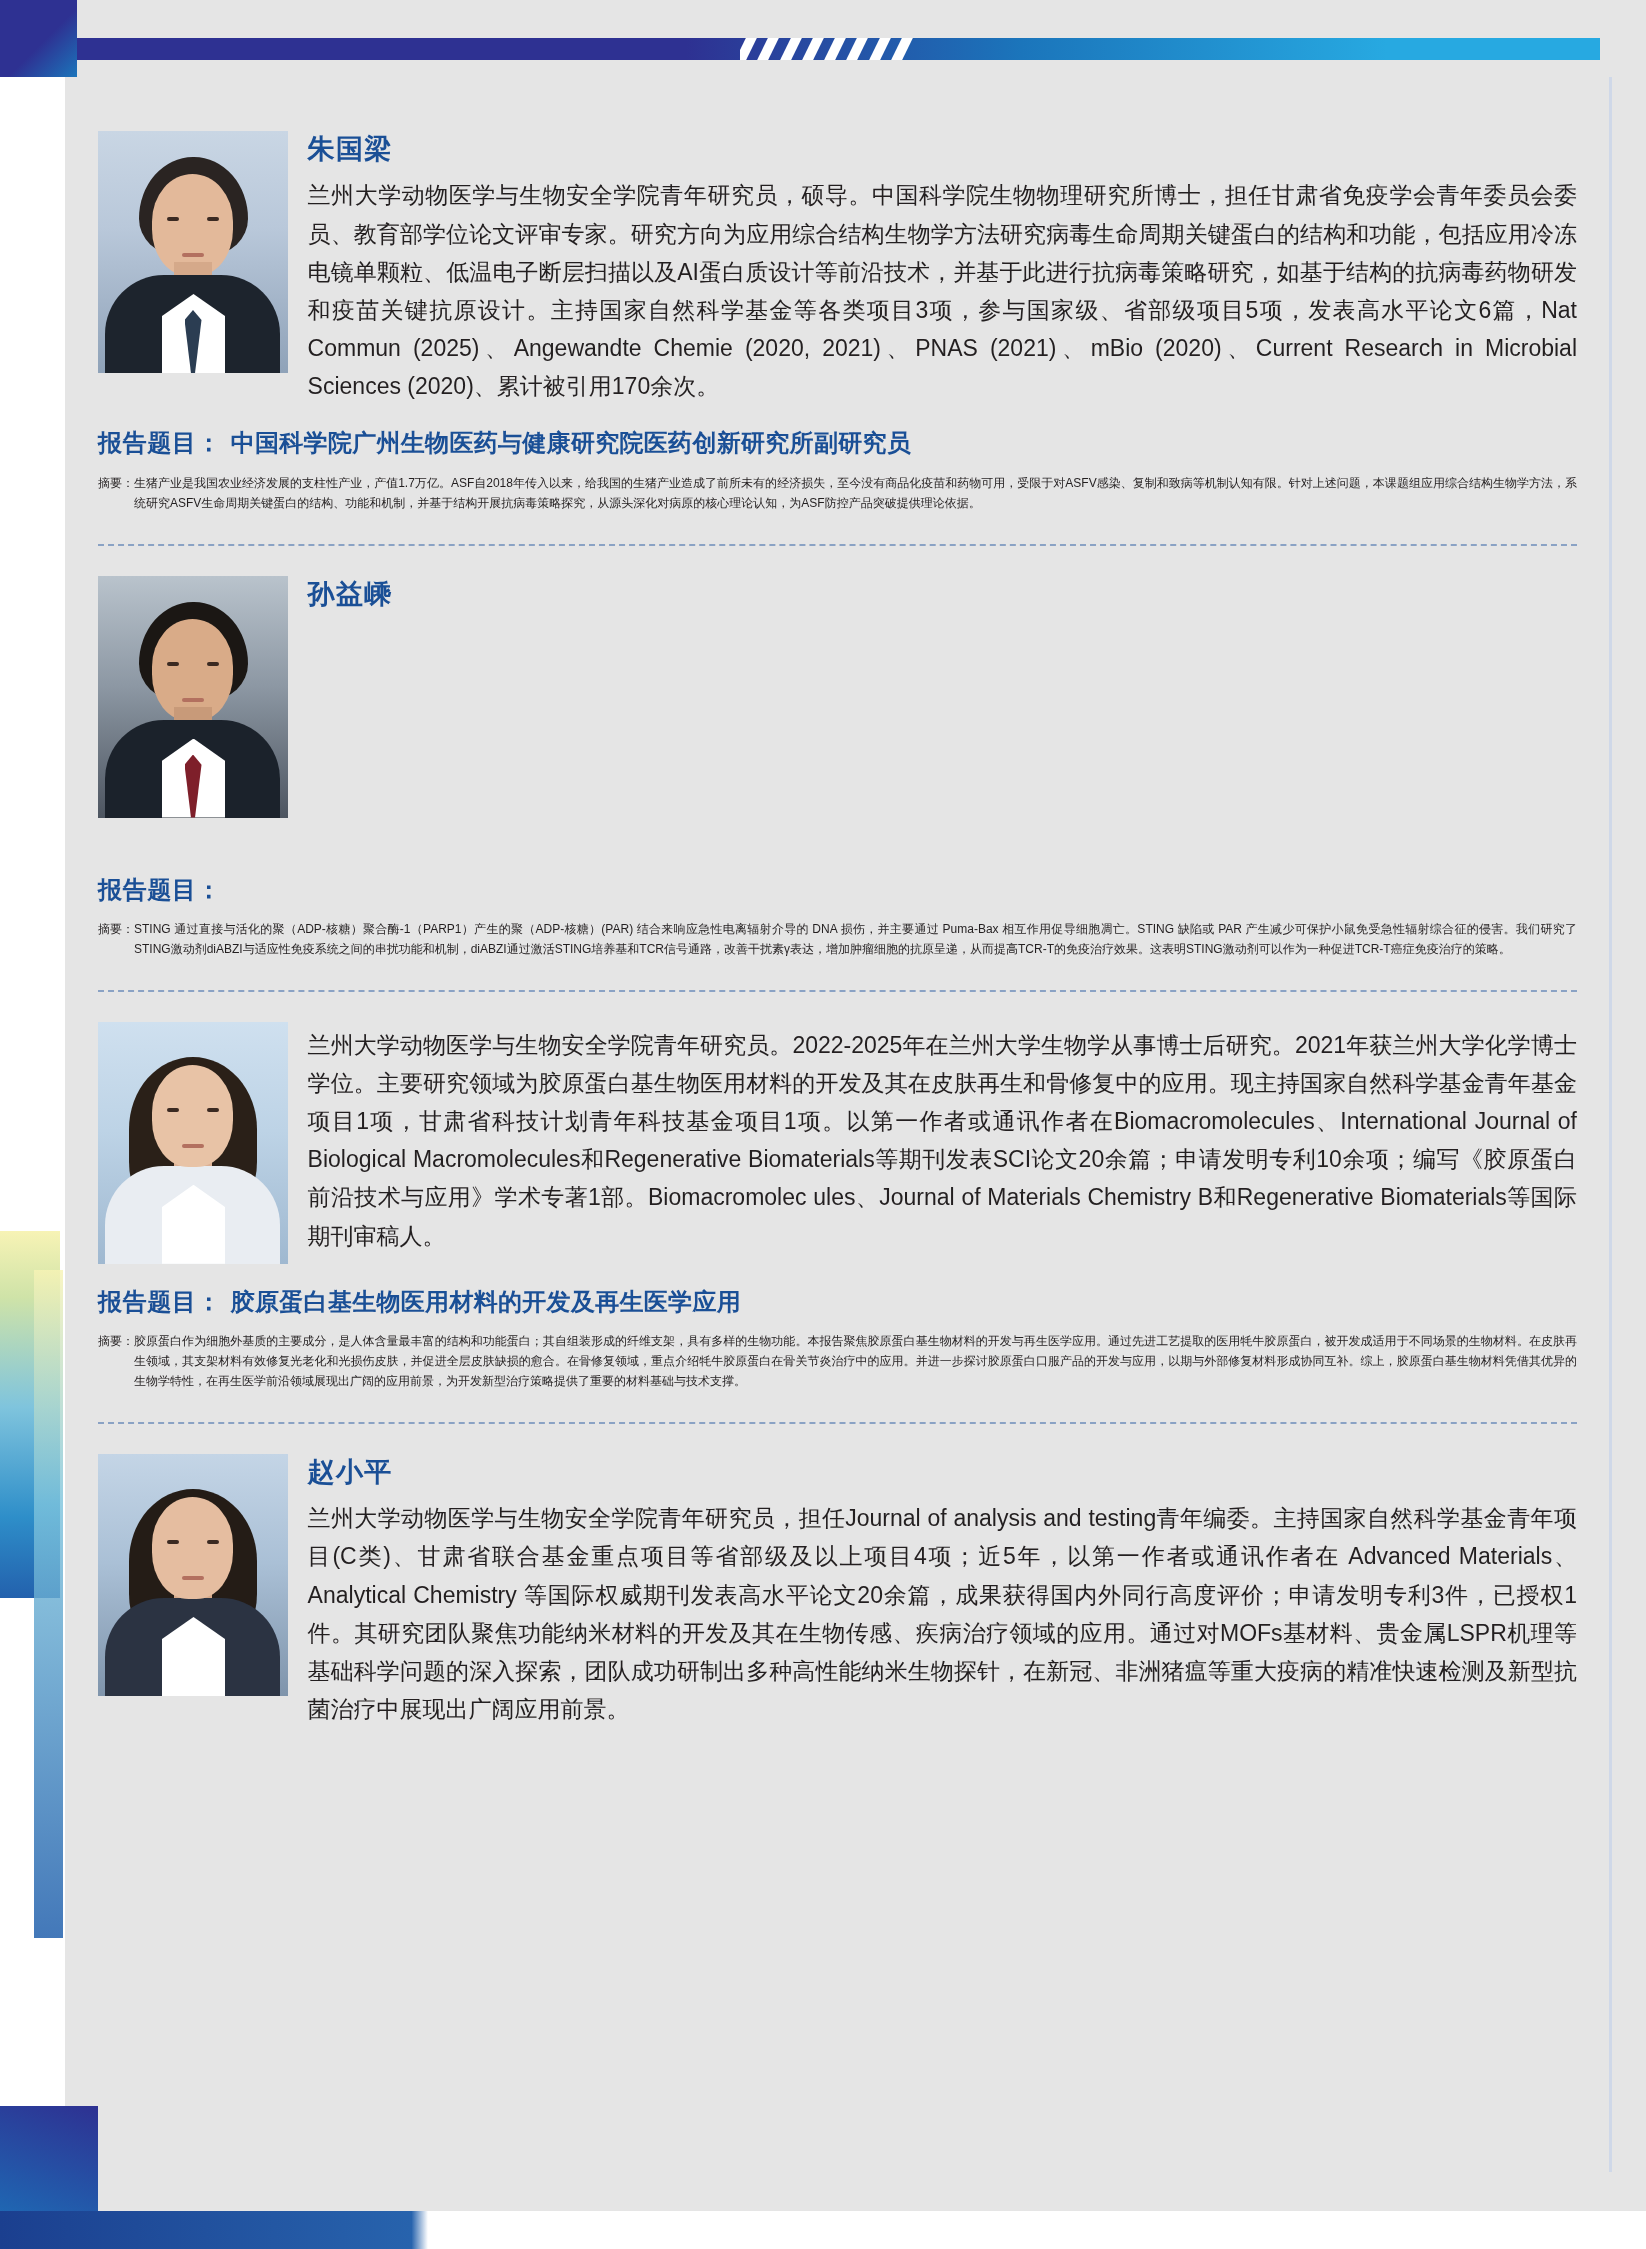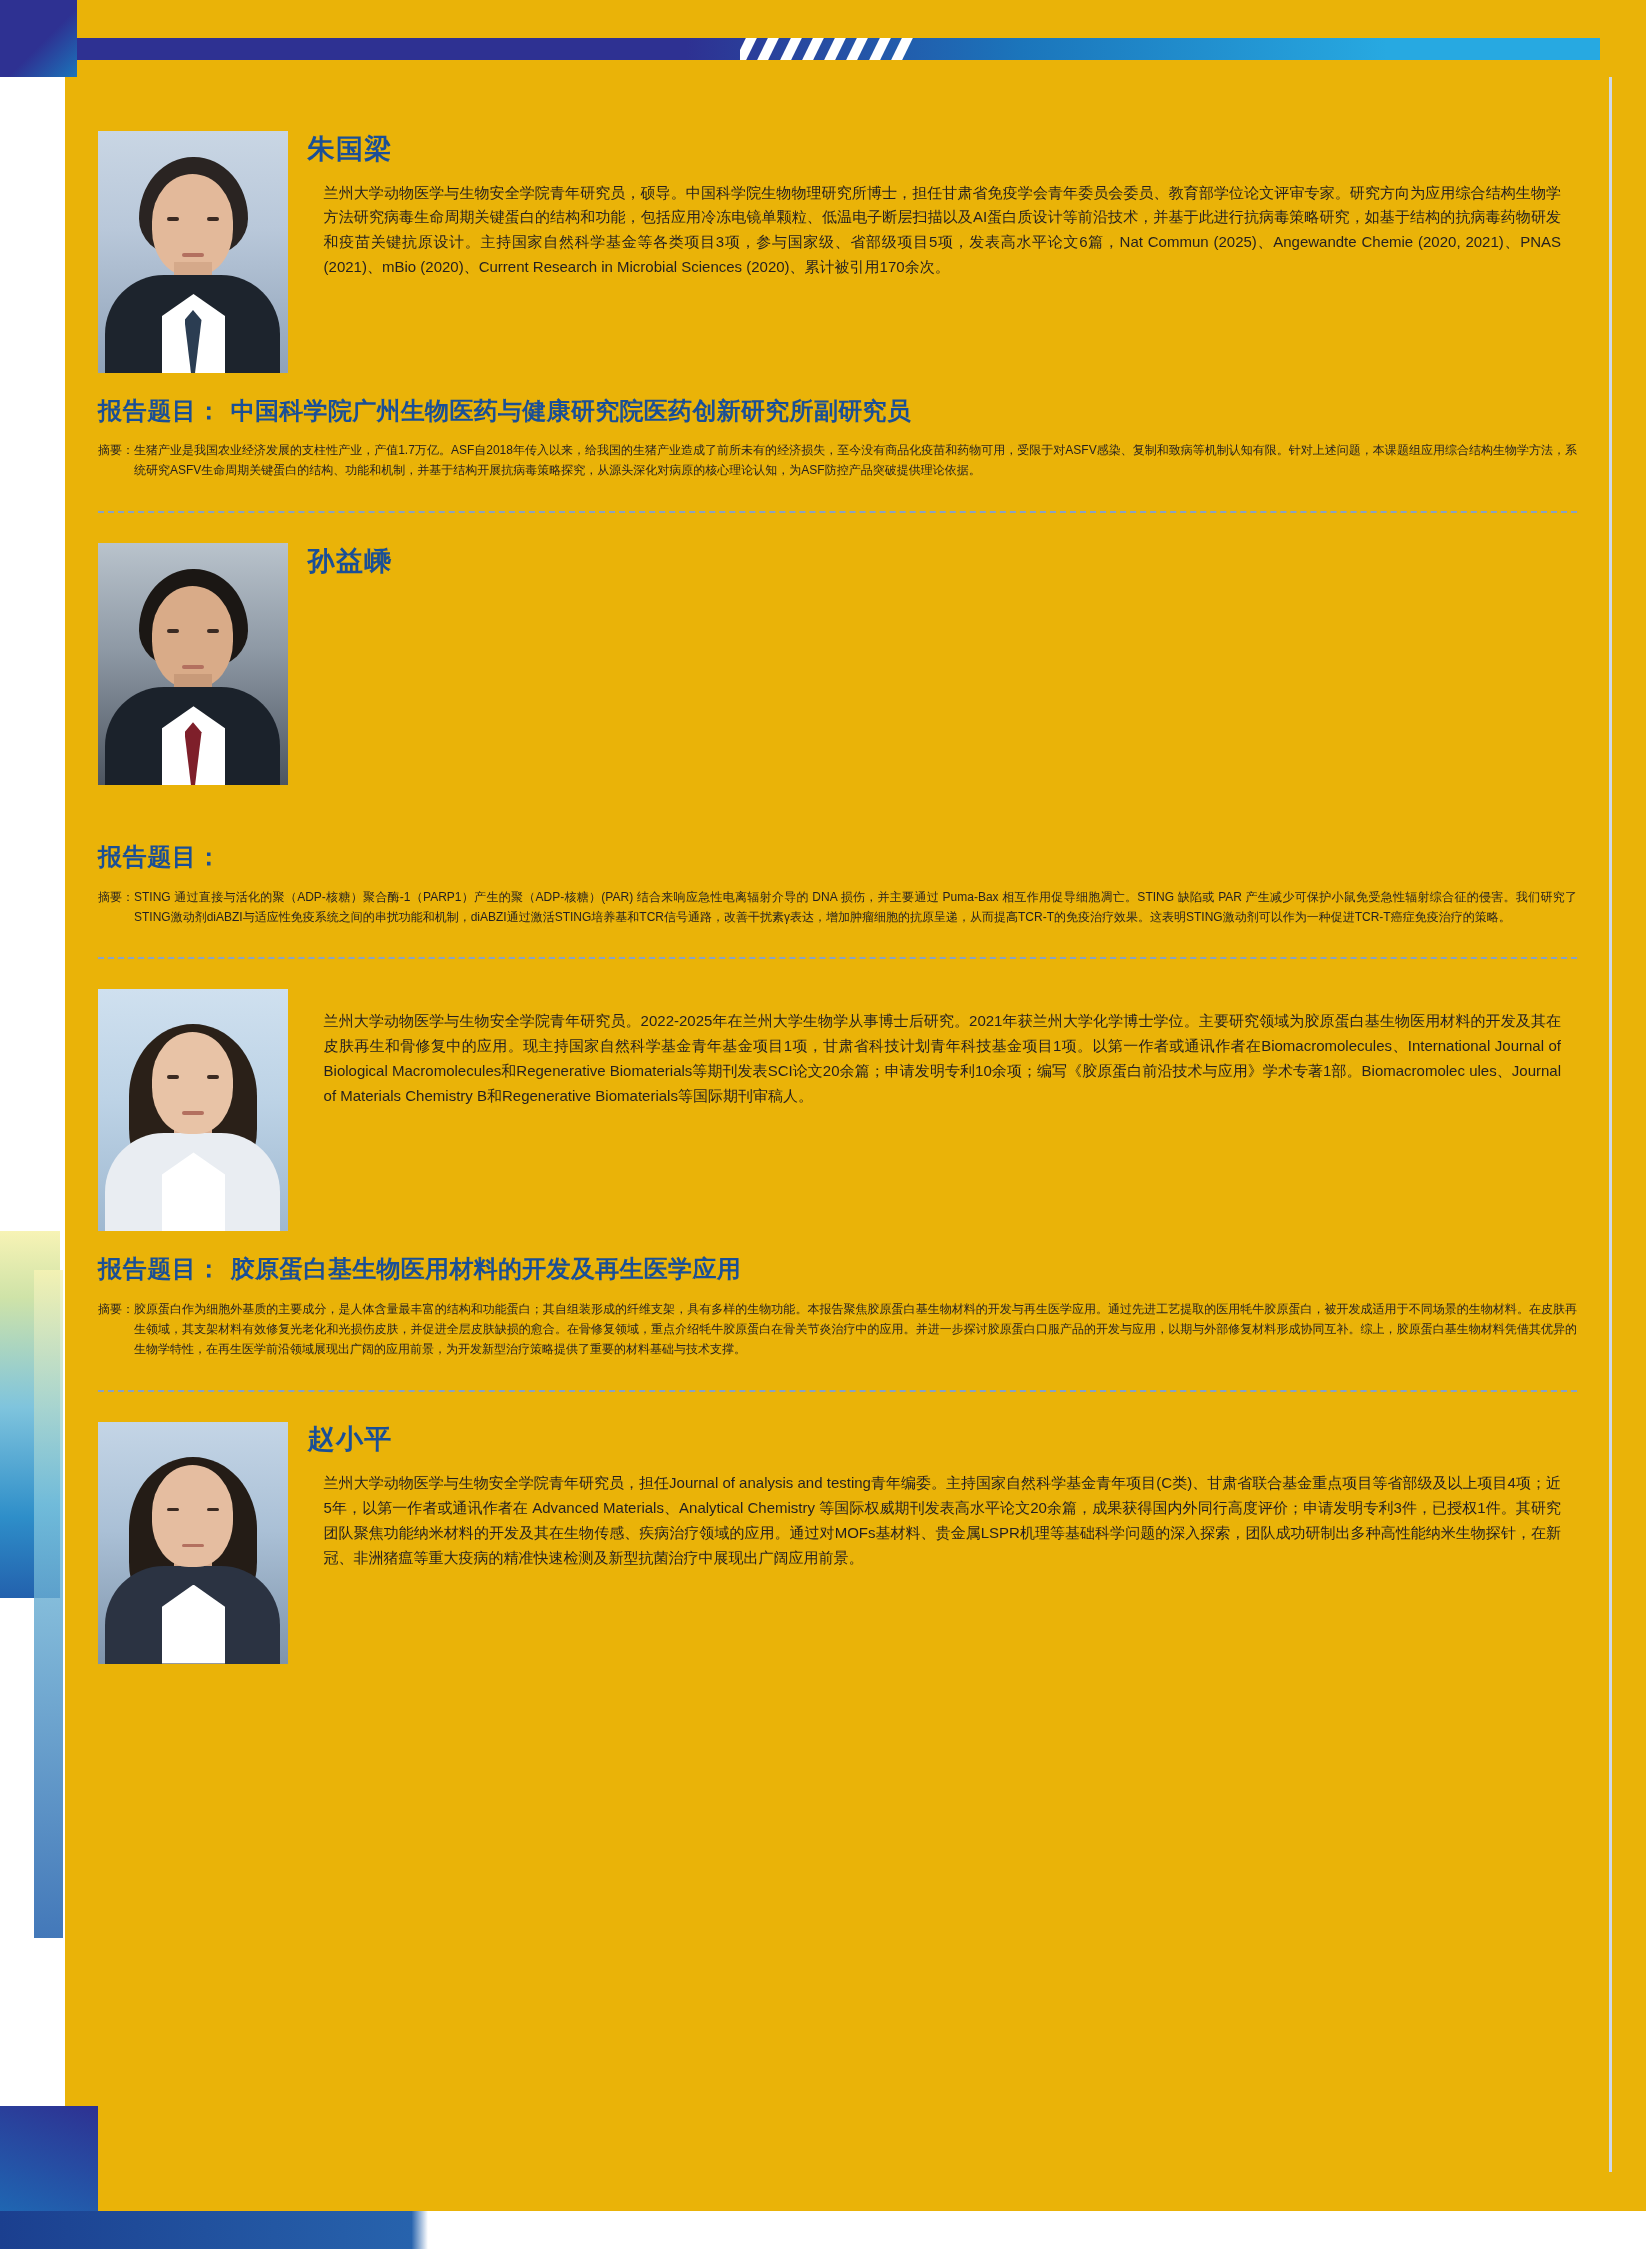--- a/index.html
+++ b/index.html
@@ -11,21 +11,21 @@
     width: 1646px;
     font-family: "Liberation Sans", "DejaVu Sans", sans-serif;
     color: #231f20;
     position: relative;
     overflow-x: hidden;
   }
   .page {
     position: relative;
     width: 1646px;
     min-height: 2250px;
-    background: #eab308;
+    background: #e5e5e5;
     overflow: hidden;
   }
 
   
   .bg-left-strip {
     position: absolute;
     left: 0; top: 0;
     width: 65px; height: 2250px;
     background: #ffffff;
   }
@@ -202,25 +202,25 @@
   }
   .sp-name {
     font-size: 27px;
     font-weight: bold;
     color: #1a4f96;
     letter-spacing: 1.3px;
     margin: 0 0 11.8px 0;
     line-height: 1.1;
   }
   .sp-bio {
-    font-size: 15px;
+    font-size: 23px;
     line-height: 1.66;
     color: #231f20;
     text-align: justify;
-    margin: 16px;
+    margin: 0;
   }
 
   .talk-row {
     display: flex;
     align-items: flex-start;
     margin-top: 22px;
   }
   .talk-label {
     font-size: 24px;
     font-weight: bold;

